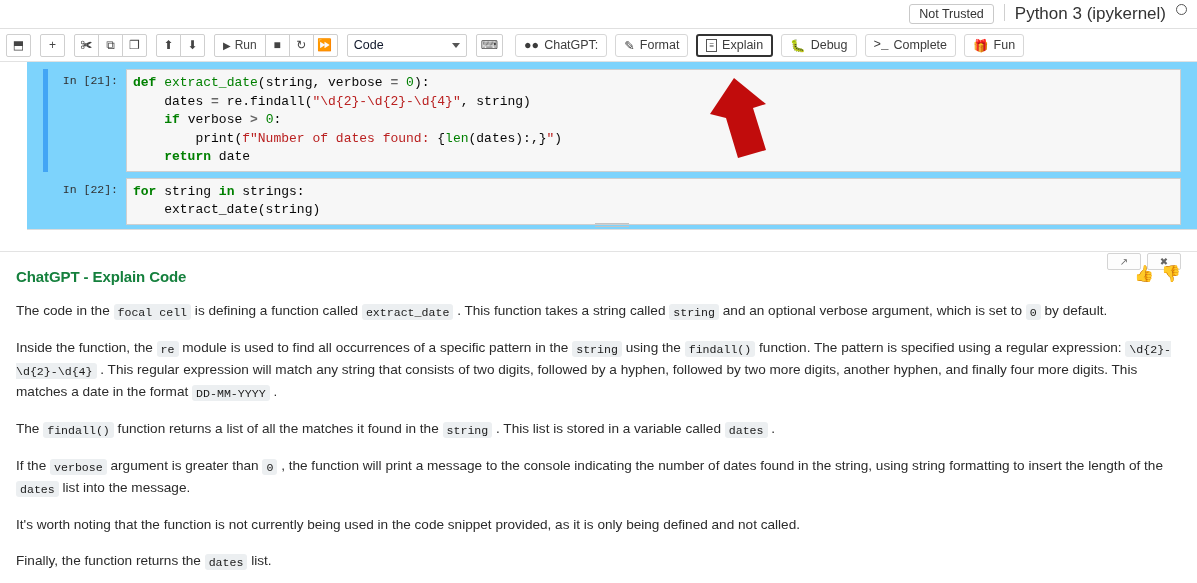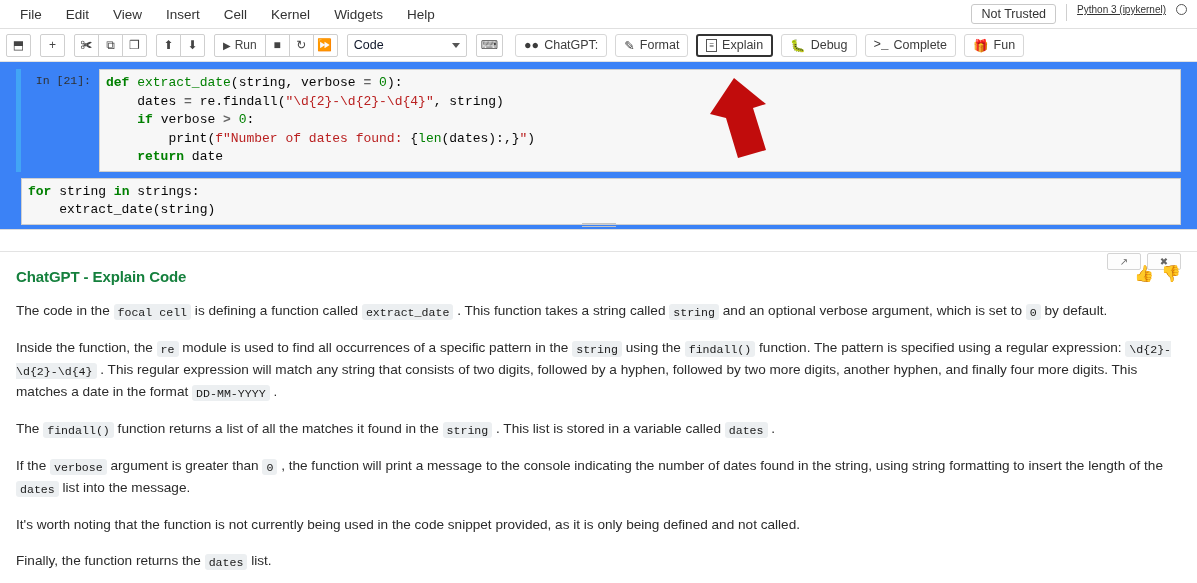--- a/index.html
+++ b/index.html
@@ -42,21 +42,21 @@
     border:1px solid #c9c9c9;
     border-radius:3px;
     padding:2px 9px;
     font-size:12.5px;
     color:#333;
     background:#fff;
   }
   .kernel-sep {
     width:1px; height:17px; background:#cfcfcf; display:inline-block;
   }
-  .kernel-name { font-size:10px; color:#333;text-decoration:underline; }
+  .kernel-name { font-size:17px; color:#333; }
   .kernel-circle {
     width:11px;height:11px;border-radius:50%;
     border:1.4px solid #555; display:inline-block;
   }
 
   
   .toolbar {
     height:33px;
     border-bottom:1px solid #e2e2e2;
     display:flex;
@@ -99,24 +99,25 @@
     gap:5px; padding:0 8px; margin-right:8px;
     font-size:12.5px; color:#3c3c3c; white-space:nowrap;
   }
   .ext-btn.active { border:2px solid #333; }
   .kbd-btn { margin-right:12px; }
 
   
   .notebook {
     position:relative;
     height:168px;
-    background:#3b82f6;
+    background:#7dd3fc;
     border-bottom:1px solid #dcdcdc;
     overflow:hidden;
     padding-top:7px;
+    margin-left:27px;
   }
   .cell-row { display:flex; align-items:stretch; margin:0 16px 6px 16px; position:relative; }
   .cell-row.selected { }
   .sel-bar { width:5px; background:#42a5f5; flex:0 0 5px; }
   .sel-bar.hidden { background:transparent; }
   .prompt {
     width:78px; flex:0 0 78px;
     text-align:right; padding-right:8px; padding-top:5px;
     font-family:"Liberation Mono", monospace;
     font-size:11.5px; color:#303030;
@@ -192,30 +193,20 @@
     color:#1a1a1a;
   }
 
   
   .red-arrow { position:absolute; left:690px; top:72px; pointer-events:none; }
 </style>
 </head>
 <body>
 
 <div class="menubar">
-  <div id="menu-items" style="display:flex;">
-      <div class="menu-item">File</div>
-      <div class="menu-item">Edit</div>
-      <div class="menu-item">View</div>
-      <div class="menu-item">Insert</div>
-      <div class="menu-item">Cell</div>
-      <div class="menu-item">Kernel</div>
-      <div class="menu-item">Widgets</div>
-      <div class="menu-item">Help</div>
-    </div>
   <div class="menubar-right">
     <div class="not-trusted">Not Trusted</div>
     <span class="kernel-sep"></span>
     <span class="kernel-name">Python 3 (ipykernel)</span>
     <span class="kernel-circle"></span>
   </div>
 </div>
 
 <div class="toolbar">
   <div class="tb-btn" style="margin-right:9px;">⬒</div>
@@ -276,20 +267,21 @@
         <div class="sel-bar"></div>
         <div class="prompt">In [21]:</div>
         <div class="input-area"><span class="k">def </span><span class="bi">extract_date</span><span class="n">(string, verbose </span><span class="op">=</span><span class="n"> </span><span class="num">0</span><span class="n">):</span>
 <span class="n">    dates </span><span class="op">=</span><span class="n"> re.findall(</span><span class="s">"\d{2}-\d{2}-\d{4}"</span><span class="n">, string)</span>
 <span class="n">    </span><span class="k">if</span><span class="n"> verbose </span><span class="op">&gt;</span><span class="n"> </span><span class="num">0</span><span class="n">:</span>
 <span class="n">        print(</span><span class="s">f"Number of dates found: </span><span class="n">{</span><span class="bi">len</span><span class="n">(dates):,</span><span class="n">}</span><span class="s">"</span><span class="n">)</span>
 <span class="n">    </span><span class="k">return</span><span class="n"> date</span></div>
       </div>
       <div class="cell-row">
         <div class="sel-bar hidden"></div>
+        <div class="prompt">In [22]:</div>
         <div class="input-area"><span class="k">for</span><span class="n"> string </span><span class="k">in</span><span class="n"> strings:</span>
 <span class="n">    extract_date(string)</span></div>
       </div>
     </div>
   <div class="nb-scroll-handle"></div>
 </div>
 
 <div class="panel">
   <div class="panel-ctrls">
     <div class="panel-ctrl">↗</div>

